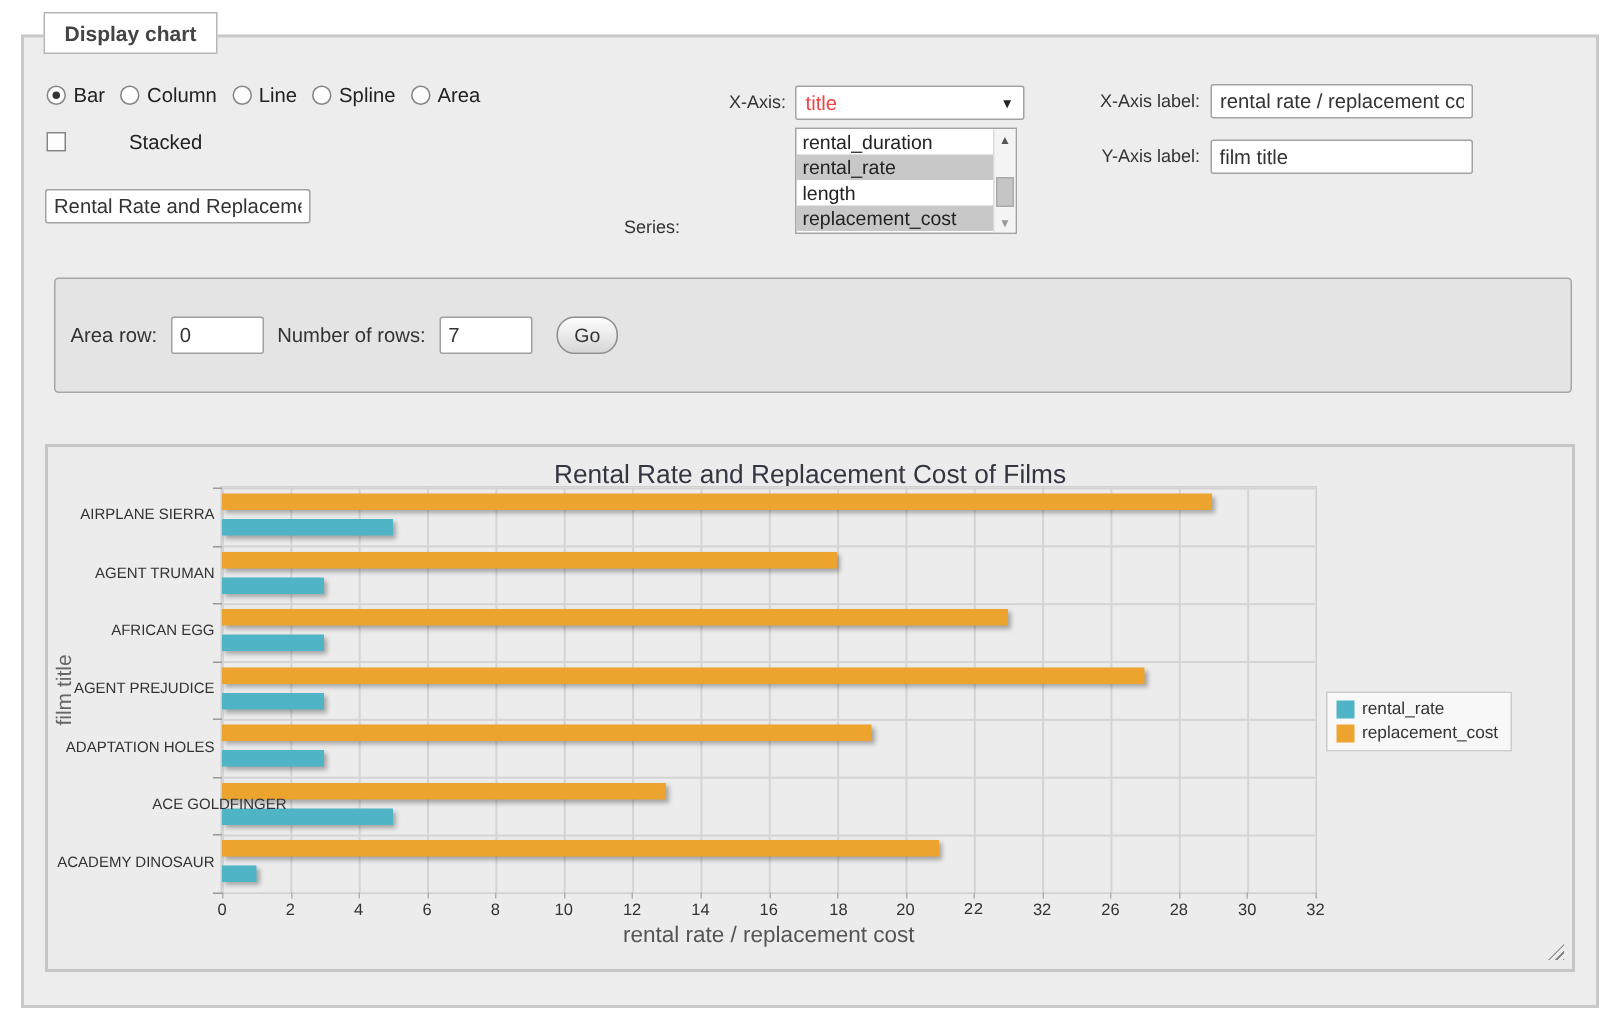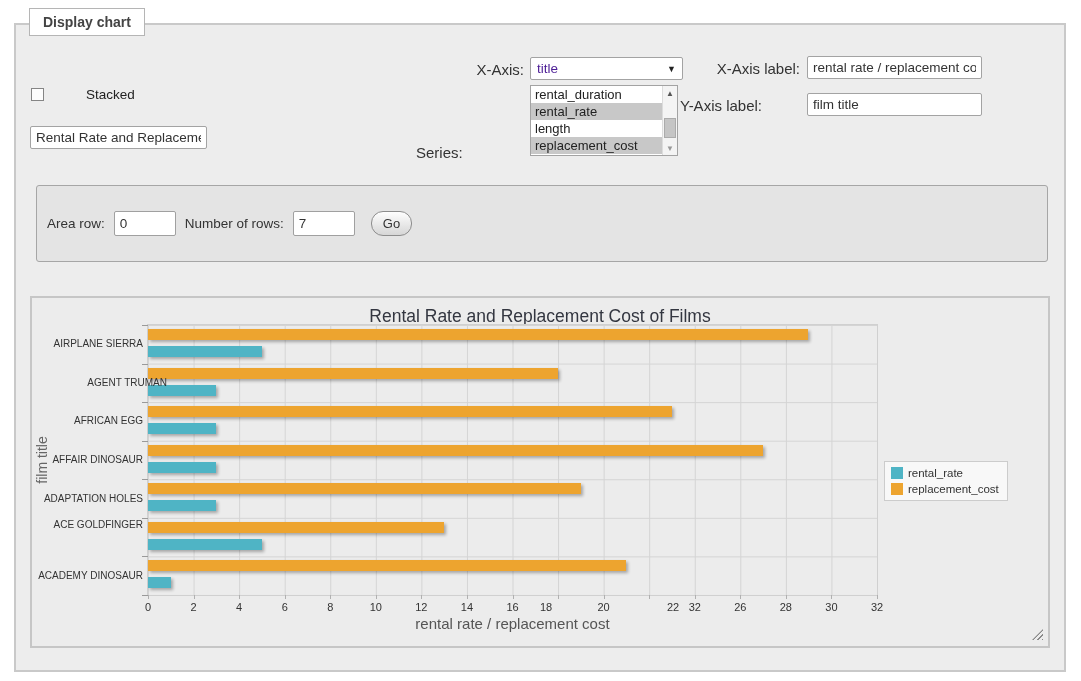--- a/index.html
+++ b/index.html
@@ -2,60 +2,60 @@
 <html><head>
 <meta charset="utf-8">
 <style>
   * { box-sizing: border-box; margin: 0; padding: 0; }
   html,body { width:1081px; height:681px; background:#ffffff; overflow:hidden;
     font-family:"Liberation Sans", sans-serif; }
   .fieldset { position:absolute; left:14px; top:23px; width:1052px; height:649px;
     background:#ededed; border:2px solid #c9c9c9;padding-left:33px; }
   .fs-legend { position:absolute; left:13px; top:-17px; background:#ffffff;
     border:1px solid #b5b5b5; padding:5px 13px; font-size:14px; font-weight:bold; color:#444; }
-  .ctl-label { position:absolute; font-size:15px; color:#333; white-space:nowrap; }
+  .ctl-label { position:absolute; font-size:12px; color:#333; white-space:nowrap; }
 
   
   #chart-type-radios { position:absolute; left:15px; top:31px; display:flex; align-items:center; }
   .radio-item { display:flex; align-items:center; margin-right:10px; font-size:13.5px; color:#222; }
   .radio { width:13px; height:13px; border-radius:50%; border:1px solid #858585;
     background:#fdfdfd; margin-right:5px; position:relative; flex:none; }
   .radio.checked::after { content:""; position:absolute; left:3px; top:3px; width:5px; height:5px;
     border-radius:50%; background:#333; }
   .stacked-row { position:absolute; left:15px; top:62px; display:flex; align-items:center;gap:36px; }
   .checkbox { width:13px; height:13px; border:1px solid #858585; background:#fdfdfd; margin-right:6px; }
   .stacked-row .txt { font-size:13.5px; color:#222; }
 
   input.txt { position:absolute; border:1px solid #a3a3a3; border-radius:2px; background:#fff;
     padding:2px 5px; font-size:13.5px; color:#333; font-family:"Liberation Sans",sans-serif; }
   .title-input { left:14px; top:101px; width:177px; height:23px; }
 
   .lbl-xaxis  { left:420px; top:36px; width:88px; text-align:right; }
   .select { position:absolute; left:514px; top:32px; width:153px; height:23px; background:#fff;
     border:1px solid #a3a3a3; border-radius:2px; display:flex; align-items:center; padding:0 6px; }
-  .select-val { font-size:13.5px; color:#4c1d95; flex:1; }
+  .select-val { font-size:13.5px; color:#ef4444; flex:1; }
   .select-arrow { font-size:9px; color:#222; }
 
   .lbl-series { left:400px; top:119px; width:108px; text-align:left; }
   .listbox { position:absolute; left:514px; top:60px; width:148px; height:71px; background:#fff;
     border:1px solid #a3a3a3; overflow:hidden; }
   .opt { height:17px; line-height:17px; font-size:13px; color:#222; padding-left:4px;
     width:131px; white-space:nowrap; }
   .opt.selected { background:#c8c8c8; }
   .sb { position:absolute; top:0; right:0; bottom:0; width:15px; background:#f4f4f4;
     border-left:1px solid #dcdcdc; }
   .sb-btn { position:absolute; left:0; right:0; height:14px; display:flex; align-items:center;
     justify-content:center; font-size:8px; color:#555; }
   .sb-up { top:0; } .sb-down { bottom:0; color:#999; }
   .sb-thumb { position:absolute; left:1px; right:1px; top:32px; height:20px;
     background:#c5c5c5; border:1px solid #ababab; }
 
   .lbl-xlabel { left:664px; top:35px; width:120px; text-align:right; }
   .input-xlabel { left:791px; top:31px; width:175px; height:23px; }
-  .lbl-ylabel { left:664px; top:72px; width:120px; text-align:left; }
+  .lbl-ylabel { left:664px; top:72px; width:120px; text-align:right; }
   .input-ylabel { left:791px; top:68px; width:175px; height:23px; }
 
   
   .panel { position:absolute; left:20px; top:160px; width:1012px; height:77px;
     background:#e4e4e4; border:1px solid #a6a6a6; border-radius:3px;
     display:flex; align-items:center; padding-left:10px; }
   .panel .plabel { font-size:13.5px; color:#333; white-space:nowrap; }
   .panel input.num { position:static; width:62px; height:25px; margin-left:9px;
     border:1px solid #a0a0a0; border-radius:2px; padding:2px 5px; font-size:13.5px; color:#333;
     font-family:"Liberation Sans",sans-serif; }
@@ -90,20 +90,42 @@
   .grip { position:absolute; right:5px; bottom:6px; width:11px; height:11px;
     background:repeating-linear-gradient(-45deg,#8a8a8a 0 1px,transparent 1px 3.5px);
     clip-path:polygon(100% 0,100% 100%,0 100%); }
 </style>
 </head>
 <body>
 
 <div class="fieldset">
   <div class="fs-legend">Display chart</div>
 
+  <div id="chart-type-radios">
+      <div class="radio-item">
+        <span class="radio checked"></span>
+        <span>Bar</span>
+      </div>
+      <div class="radio-item">
+        <span class="radio"></span>
+        <span>Column</span>
+      </div>
+      <div class="radio-item">
+        <span class="radio"></span>
+        <span>Line</span>
+      </div>
+      <div class="radio-item">
+        <span class="radio"></span>
+        <span>Spline</span>
+      </div>
+      <div class="radio-item">
+        <span class="radio"></span>
+        <span>Area</span>
+      </div>
+    </div>
 
   <div class="stacked-row">
     <span class="checkbox"></span>
     <span class="txt">Stacked</span>
   </div>
 
   <input class="txt title-input" value="Rental Rate and Replacement Cost of Films" style="">
 
   <div class="ctl-label lbl-xaxis">X-Axis:</div>
   <div class="select">
@@ -183,44 +205,44 @@
       <div class="x-tick-label" style="left: 283.25px;">8</div>
       <div class="x-tick" style="left: 343.812px;"></div>
       <div class="x-tick-label" style="left: 328.812px;">10</div>
       <div class="x-tick" style="left: 389.375px;"></div>
       <div class="x-tick-label" style="left: 374.375px;">12</div>
       <div class="x-tick" style="left: 434.938px;"></div>
       <div class="x-tick-label" style="left: 419.938px;">14</div>
       <div class="x-tick" style="left: 480.5px;"></div>
       <div class="x-tick-label" style="left: 465.5px;">16</div>
       <div class="x-tick" style="left: 526.062px;"></div>
-      <div class="x-tick-label" style="left: 499px;">18</div>
+      <div class="x-tick-label" style="left: 512px;">18</div>
       <div class="x-tick" style="left: 571.625px;"></div>
       <div class="x-tick-label" style="left: 556.625px;">20</div>
       <div class="x-tick" style="left: 617.188px;"></div>
-      <div class="x-tick-label" style="left: 626px;">22</div>
+      <div class="x-tick-label" style="left: 602px; font-family: Liberation Mono, monospace;">22</div>
       <div class="x-tick" style="left: 662.75px;"></div>
       <div class="x-tick-label" style="left: 647.75px;">32</div>
       <div class="x-tick" style="left: 708.312px;"></div>
       <div class="x-tick-label" style="left: 693.312px;">26</div>
       <div class="x-tick" style="left: 753.875px;"></div>
       <div class="x-tick-label" style="left: 738.875px;">28</div>
       <div class="x-tick" style="left: 799.438px;"></div>
       <div class="x-tick-label" style="left: 784.438px;">30</div>
       <div class="x-tick" style="left: 845px;"></div>
       <div class="x-tick-label" style="left: 830px;">32</div>
       <div class="y-tick" style="top: 27px;"></div>
       <div class="y-tick" style="top: 65.5714px;"></div>
       <div class="y-tick" style="top: 104.143px;"></div>
       <div class="y-tick" style="top: 142.714px;"></div>
       <div class="y-tick" style="top: 181.286px;"></div>
       <div class="y-tick" style="top: 219.857px;"></div>
       <div class="y-tick" style="top: 258.429px;"></div>
       <div class="y-tick" style="top: 297px;"></div>
       <div class="cat-label" style="top: 40.2857px;">AIRPLANE SIERRA</div>
-      <div class="cat-label" style="top: 78.8571px; margin-left: 24px;">AGENT TRUMAN</div>
+      <div class="cat-label" style="top: 78.8571px;">AGENT TRUMAN</div>
       <div class="cat-label" style="top: 117.429px;">AFRICAN EGG</div>
-      <div class="cat-label" style="top: 156px;">AFFAIR DINOSAUR</div>
+      <div class="cat-label" style="top: 156px;">AGENT PREJUDICE</div>
       <div class="cat-label" style="top: 194.571px;">ADAPTATION HOLES</div>
-      <div class="cat-label" style="top: 221px;">ACE GOLDFINGER</div>
+      <div class="cat-label" style="top: 233px; margin-left: 48px;">ACE GOLDFINGER</div>
       <div class="cat-label" style="top: 271.714px;">ACADEMY DINOSAUR</div>
     </div>
 </div>
 
 </body></html>

